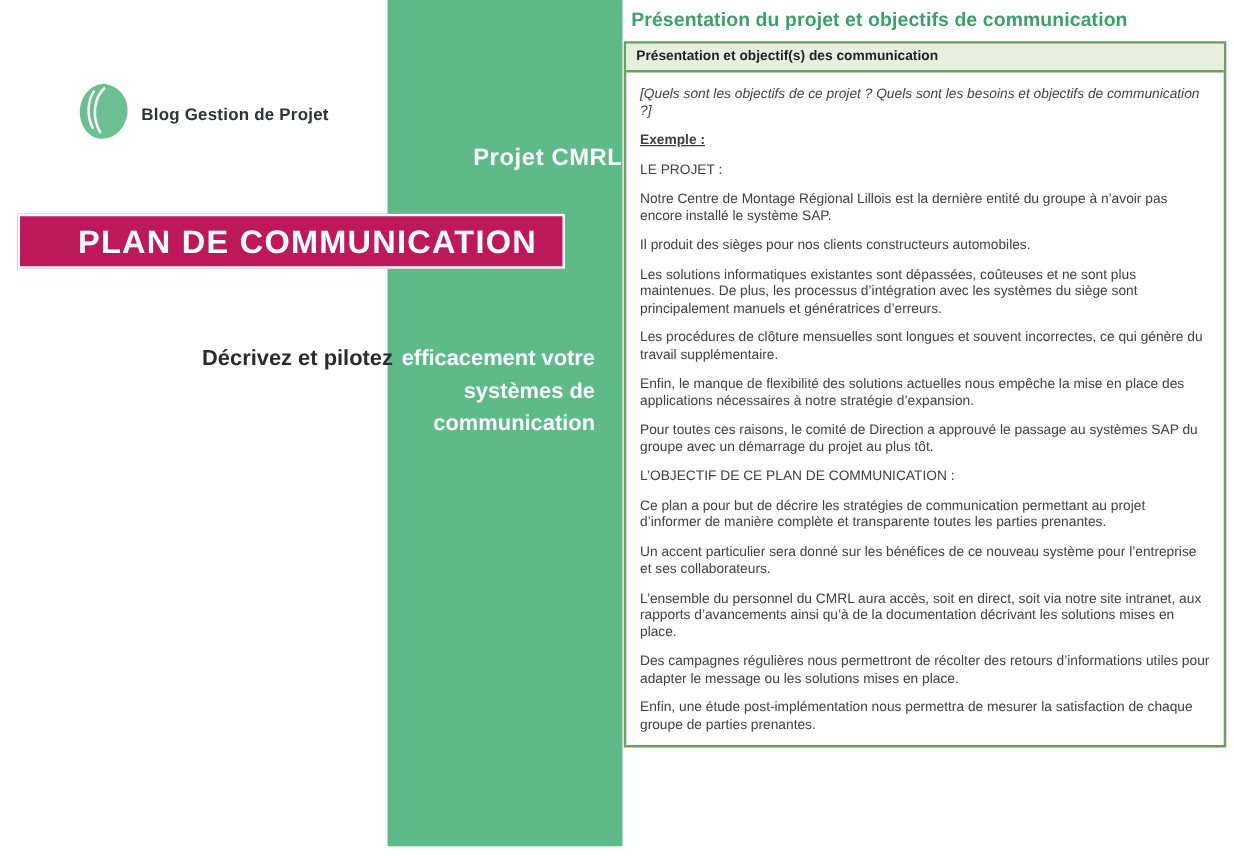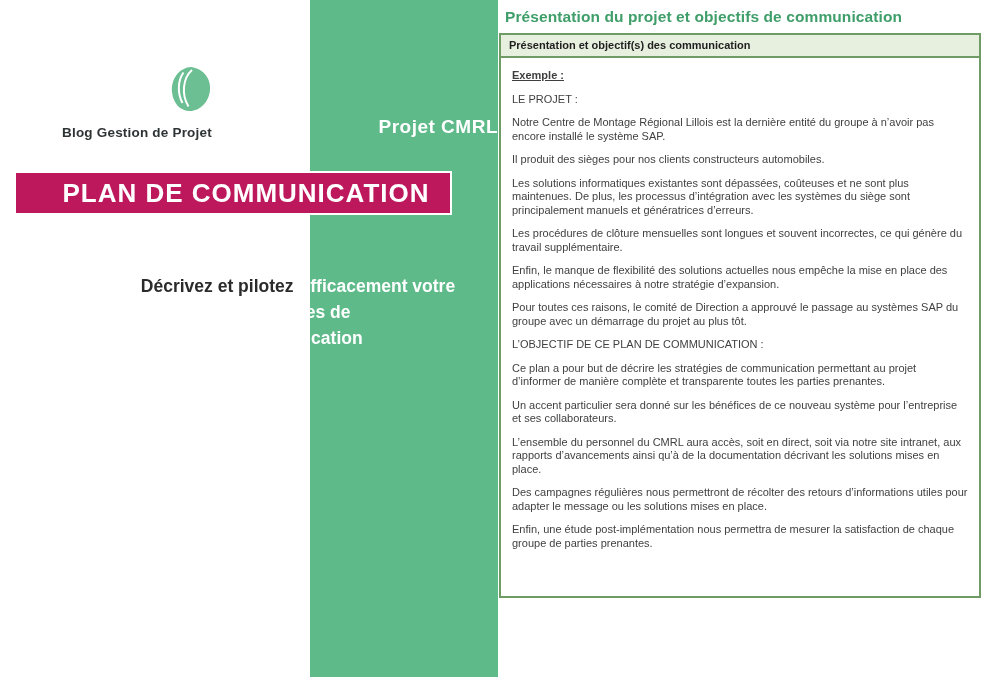--- a/index.html
+++ b/index.html
@@ -7,39 +7,39 @@
     width:987px;height:685px;position:relative;background:#ffffff;
     font-family:"Liberation Sans",sans-serif;overflow:hidden;
   }
   
   .band{
     position:absolute;left:310px;top:0;width:188px;height:677px;
     background:#5FBA8A;
   }
   
   .logo{
-    position:absolute;left:62px;top:66px;display:flex;align-items:flex-end;gap:9px;flex-direction:column;
+    position:absolute;left:62px;top:66px;display:flex;align-items:center;gap:9px;
   }
   .logo-text{font-size:13.5px;font-weight:bold;color:#2e3434;letter-spacing:.2px;}
   
   .project-label{
     position:absolute;left:310px;top:116px;width:188px;text-align:right;
     color:#ffffff;font-size:19px;font-weight:600;letter-spacing:.5px;
   }
   
   .banner{
     position:absolute;left:14px;top:171px;width:438px;height:44px;
     background:#be185d;border:2px solid #ffffff;box-sizing:border-box;
     display:flex;align-items:center;justify-content:center;
     color:#ffffff;font-size:26px;font-weight:600;letter-spacing:1px;
     padding-left:26px;
   }
   
   .tagline{
-    position:absolute;left:120px;top:273px;width:356px;text-align:center;
+    position:absolute;left:120px;top:273px;width:356px;text-align:right;
     font-size:17.5px;font-weight:bold;line-height:26px;
   }
   .tagline .dark{color:#2b2b2b;}
   .tagline .light{color:#ffffff;}
   .tagline .light.first{margin-left:7px;}
   
   .section-title{
     position:absolute;left:505px;top:8px;width:478px;
     color:#3F9E69;font-size:15.5px;font-weight:bold;letter-spacing:.1px;
   }
@@ -84,20 +84,21 @@
   <div><span class="dark">Décrivez et pilotez</span><span class="light first">efficacement votre</span></div>
   <div class="light">systèmes de</div>
   <div class="light">communication</div>
 </div>
 
 <div class="section-title">Présentation du projet et objectifs de communication</div>
 
 <div class="box">
   <div class="box-header">Présentation et objectif(s) des communication</div>
   <div class="box-body">
+    <p class="placeholder">[Quels sont les objectifs de ce projet ? Quels sont les besoins et objectifs de communication ?]</p>
     <p class="example">Exemple :</p>
     <div>
         <p>LE PROJET :</p>
         <p>Notre Centre de Montage Régional Lillois est la dernière entité du groupe à n’avoir pas encore installé le système SAP.</p>
         <p>Il produit des sièges pour nos clients constructeurs automobiles.</p>
         <p>Les solutions informatiques existantes sont dépassées, coûteuses et ne sont plus maintenues. De plus, les processus d’intégration avec les systèmes du siège sont principalement manuels et génératrices d’erreurs.</p>
         <p>Les procédures de clôture mensuelles sont longues et souvent incorrectes, ce qui génère du travail supplémentaire.</p>
         <p>Enfin, le manque de flexibilité des solutions actuelles nous empêche la mise en place des applications nécessaires à notre stratégie d’expansion.</p>
         <p>Pour toutes ces raisons, le comité de Direction a approuvé le passage au systèmes SAP du groupe avec un démarrage du projet au plus tôt.</p>
         <p>L’OBJECTIF DE CE PLAN DE COMMUNICATION :</p>

